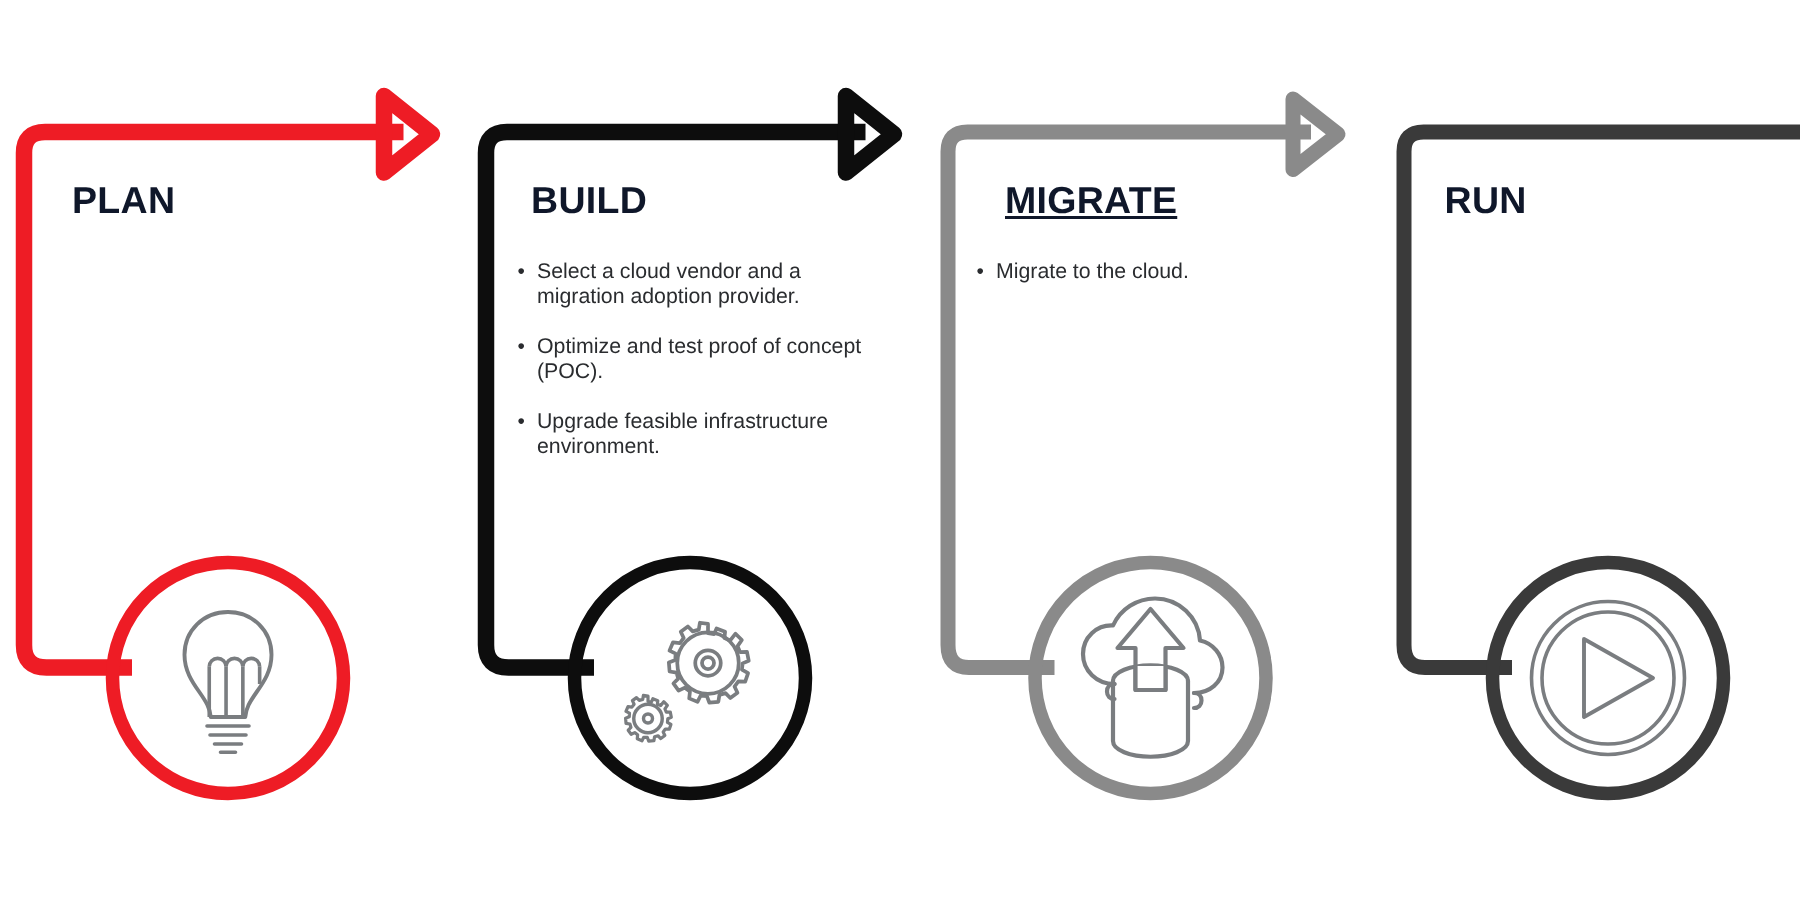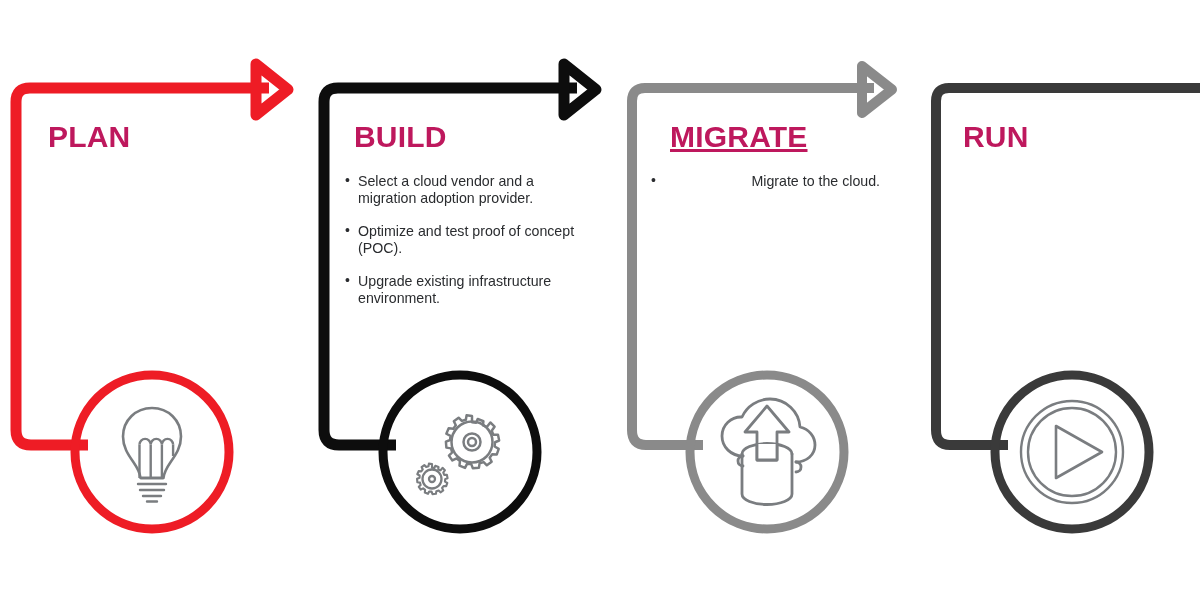--- a/index.html
+++ b/index.html
@@ -36,23 +36,23 @@
   
   .phase {
     position: absolute;
     top: 0;
     height: 600px;
     width: 300px;
   }
 
   .phase-title {
     position: absolute;
-    font-size: 30px;
+    font-size: 25px;
     font-weight: bold;
-    color: #be185d;
+    color: #0f172a;
     letter-spacing: 0.2px;
     white-space: nowrap;
   }
 
   .bullets {
     position: absolute;
     list-style: none;
     margin: 0;
     padding: 0;
   }
@@ -82,21 +82,21 @@
   .phase-migrate { left: 612px; }
   .phase-run     { left: 916px; }
 
   .phase-plan    .phase-title { left: 48px;  top: 120px; }
   .phase-build   .phase-title { left: 48px;  top: 120px; }
   .phase-migrate .phase-title { left: 58px;  top: 120px; text-decoration: underline; }
   .phase-run     .phase-title { left: 47px;  top: 120px; text-align: center; }
 
   .phase-plan    .bullets { left: 38px; top: 173px; width: 240px; }
   .phase-build   .bullets { left: 38px; top: 173px; width: 238px; }
-  .phase-migrate .bullets { left: 38px; top: 173px; width: 230px; text-align: right; }
+  .phase-migrate .bullets { left: 38px; top: 173px; width: 230px; }
   .phase-run     .bullets { left: 37px; top: 173px; width: 235px; }
 </style>
 </head>
 <body>
 
 <div id="stage">
 
   <svg id="art" viewBox="0 0 1200 600">
     <defs>
 
@@ -205,21 +205,21 @@
 
   <div class="phase phase-plan">
     <div class="phase-title">PLAN</div>
   </div>
 
   <div class="phase phase-build">
     <div class="phase-title">BUILD</div>
     <ul class="bullets">
       <li class="bullet">Select a cloud vendor and a migration adoption provider.</li>
       <li class="bullet">Optimize and test proof of concept (POC).</li>
-      <li class="bullet">Upgrade existing infrastructure environment.</li>
+      <li class="bullet">Upgrade feasible infrastructure environment.</li>
     </ul>
   </div>
 
   <div class="phase phase-migrate">
     <div class="phase-title">MIGRATE</div>
     <ul class="bullets">
       <li class="bullet">Migrate to the cloud.</li>
     </ul>
   </div>
 

